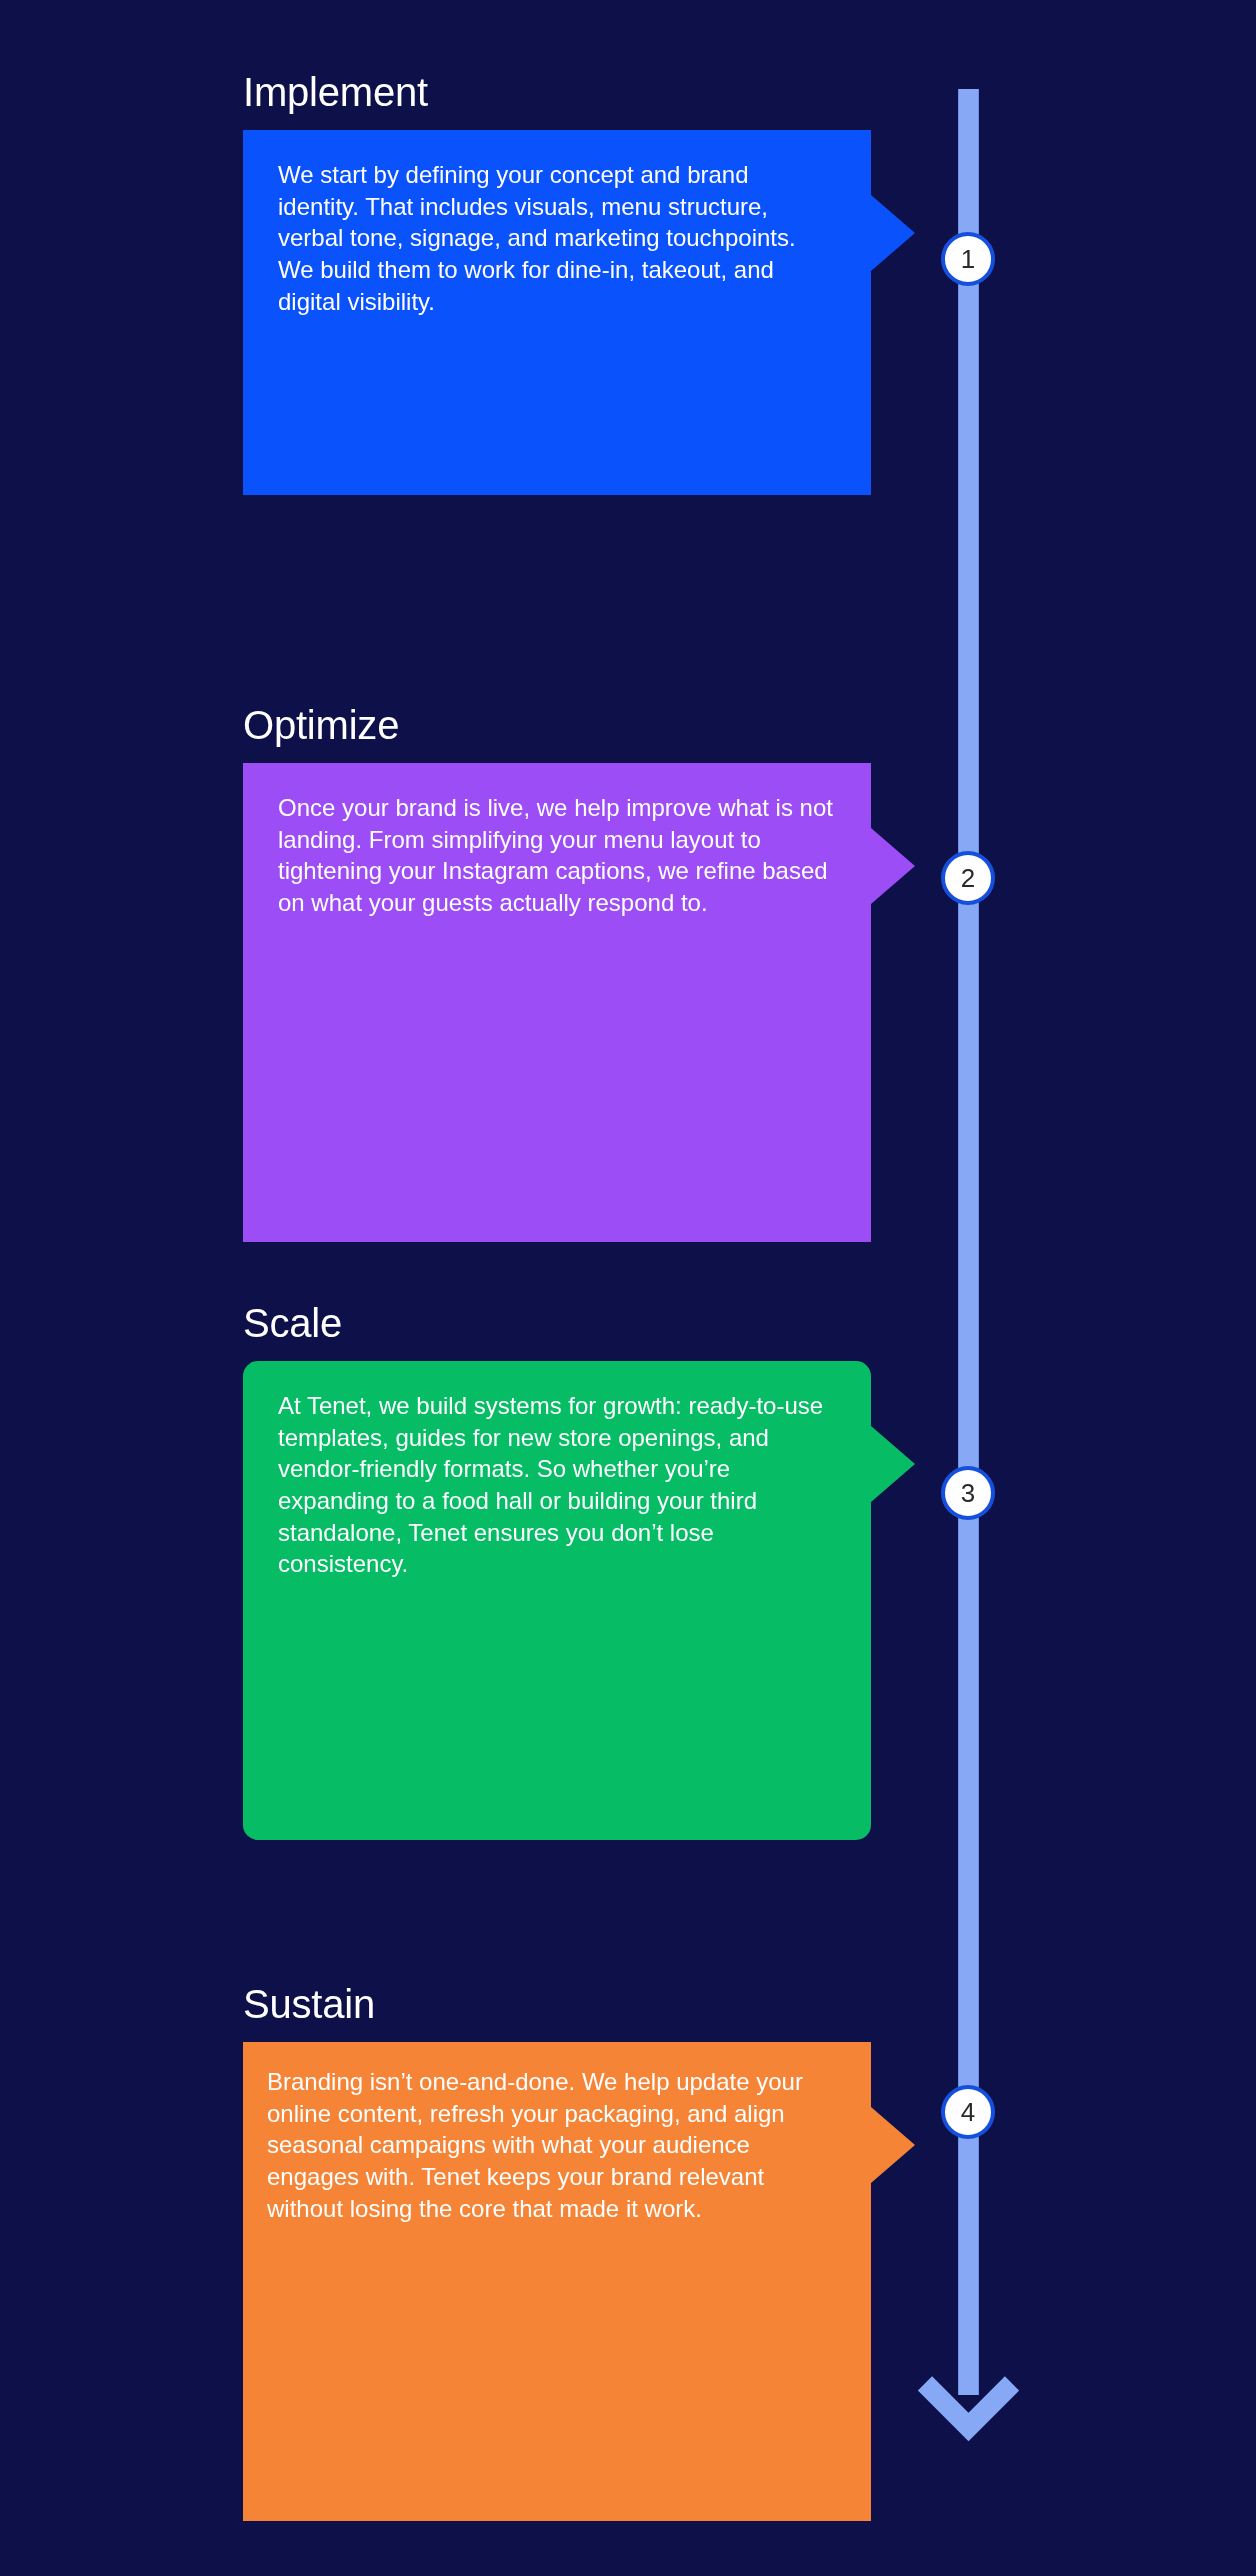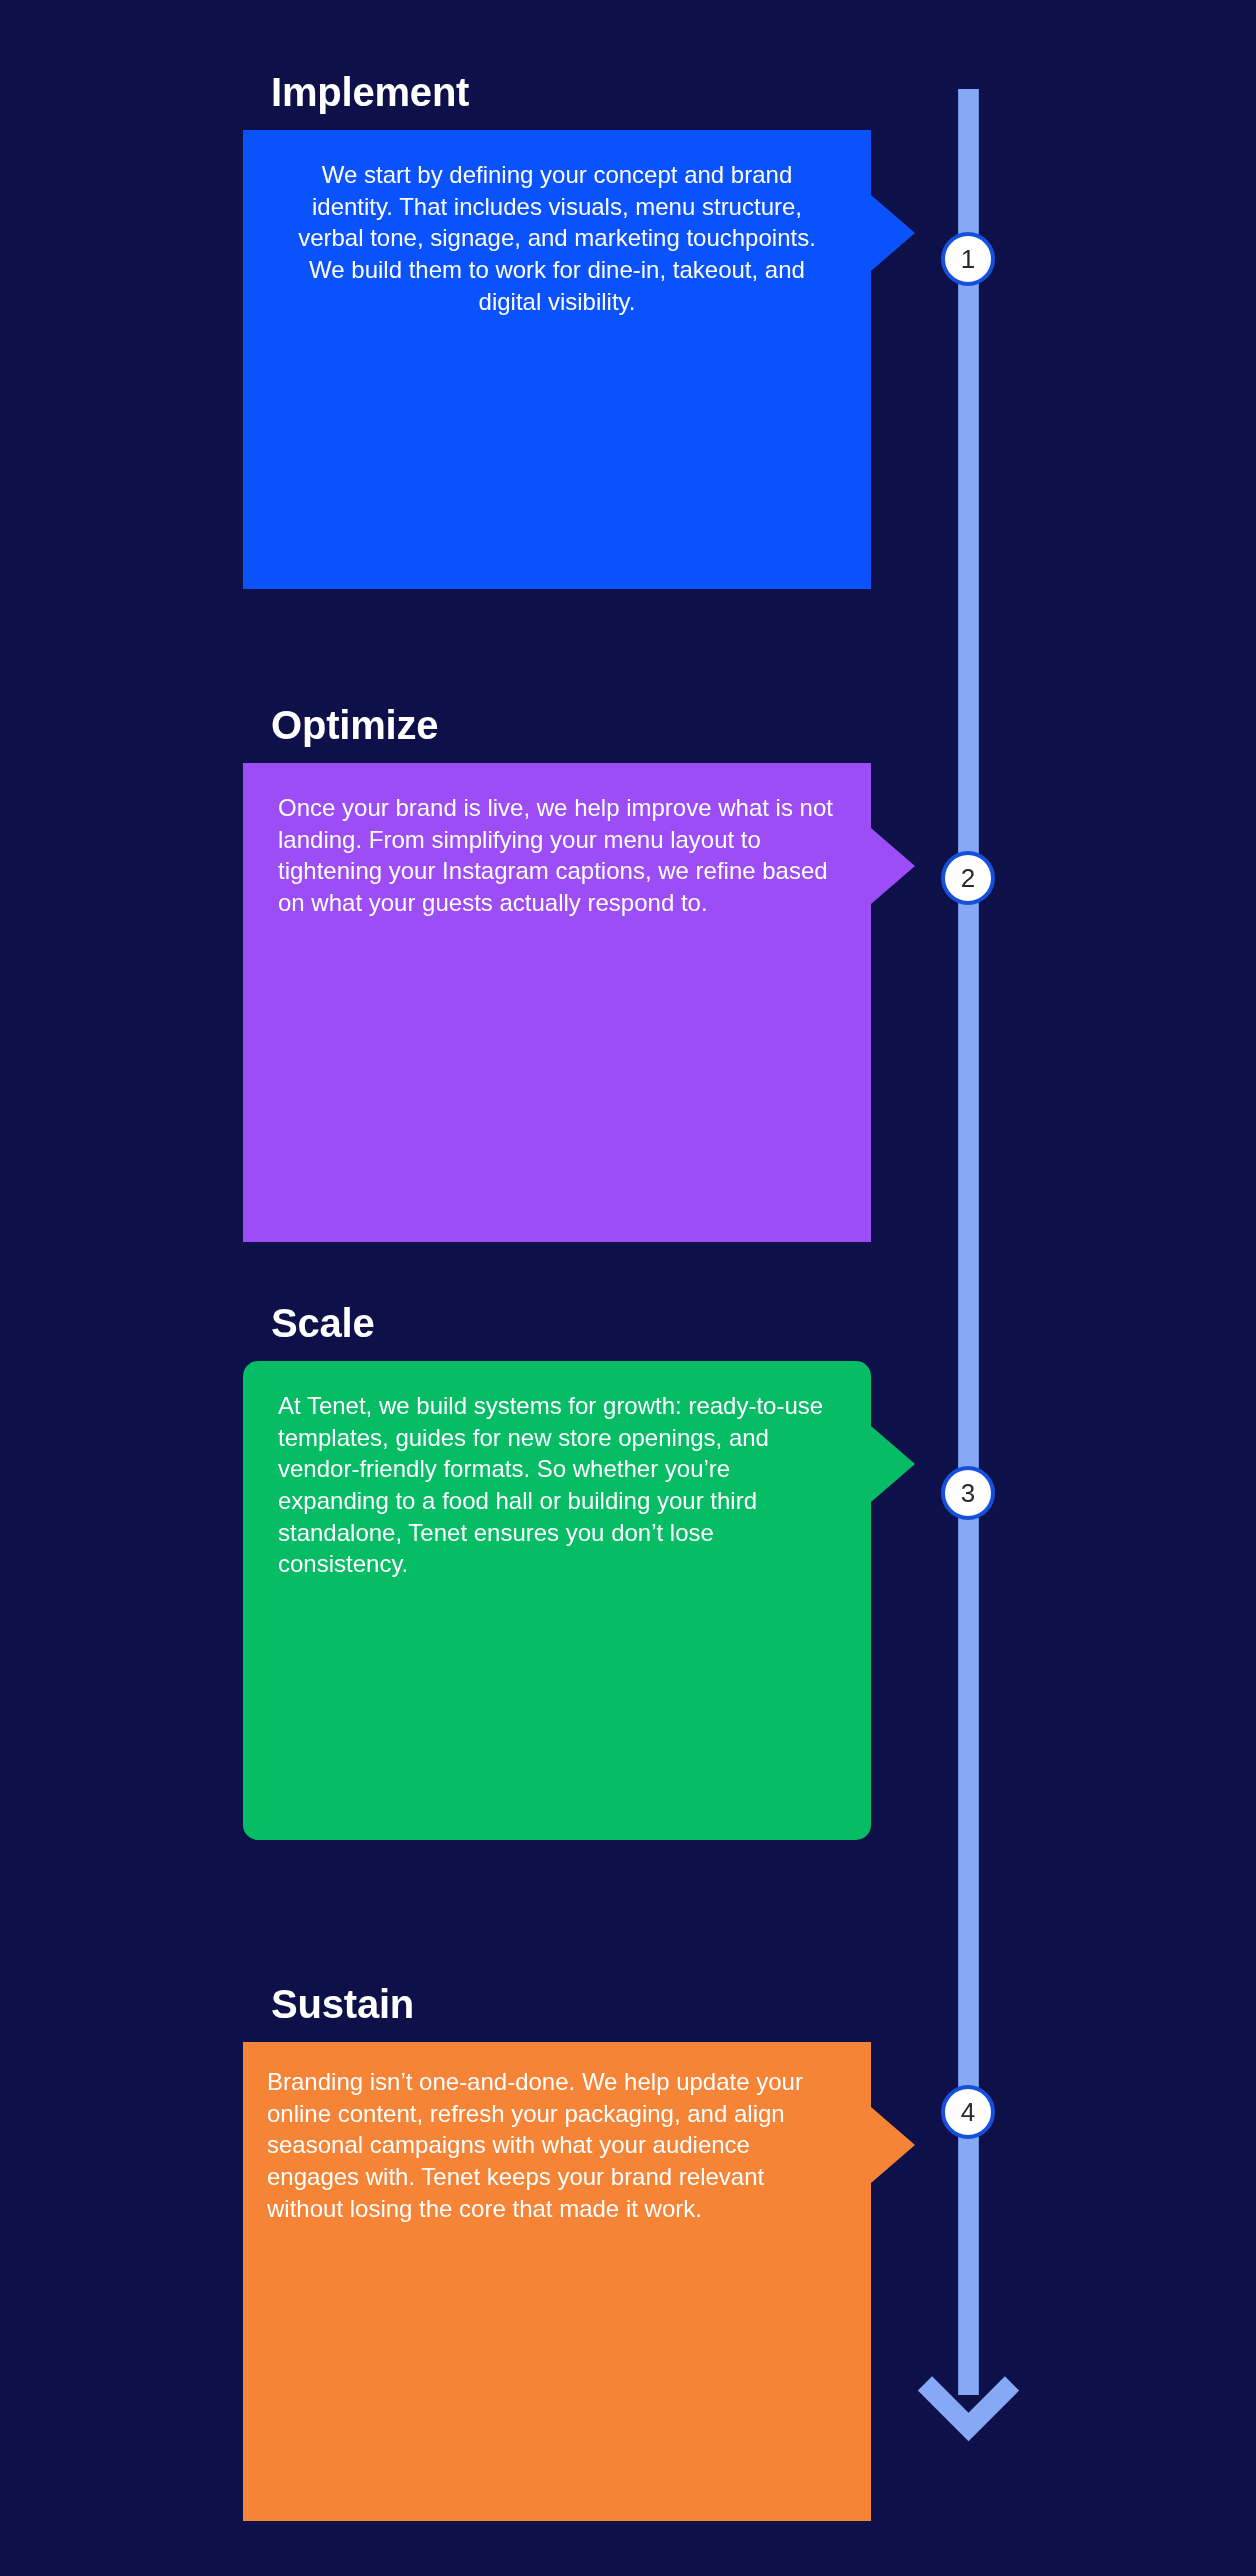--- a/index.html
+++ b/index.html
@@ -32,26 +32,25 @@
     width: 127px;
     height: 95px;
   }
 
   
   .step { position: absolute; left: 243px; width: 628px; }
 
   .step-title {
     color: #ffffff;
     font-size: 40px;
-    font-weight: 700;
+    font-weight: 400;
     line-height: 1.1;
     letter-spacing: -0.2px;
     margin-bottom: 16px;
     white-space: nowrap;
-    margin-left: 28px;
   }
 
   .card {
     position: relative;
     width: 628px;
     color: #ffffff;
     font-size: 24px;
     line-height: 1.32;
     padding: 29px 35px 32px 35px;
   }
@@ -94,21 +93,21 @@
   <div class="rail"></div>
 
   <div class="rail-arrow">
     <svg width="127" height="95" viewBox="0 0 160 120" aria-hidden="true">
       <path d="M16 26 L80 90 L144 26 L126 8 L80 54 L34 8 Z" fill="#86a8f5"></path>
     </svg>
   </div>
 
   <div class="step" style="top:70px;">
     <div class="step-title">Implement</div>
-    <div class="card" style="background:#0a52fb; height:459px;text-align:center;">
+    <div class="card" style="background:#0a52fb; height:365px;">
       <p>We start by defining your concept and brand identity. That includes visuals, menu structure, verbal tone, signage, and marketing touchpoints. We build them to work for dine-in, takeout, and digital visibility.</p>
       <span class="card-tail" style="border-left:44px solid #0a52fb; top:103px;"></span>
     </div>
   </div>
   <div class="node" style="top:232px;">
     <span>1</span>
   </div>
 
   <div class="step" style="top:703px;">
     <div class="step-title">Optimize</div>

